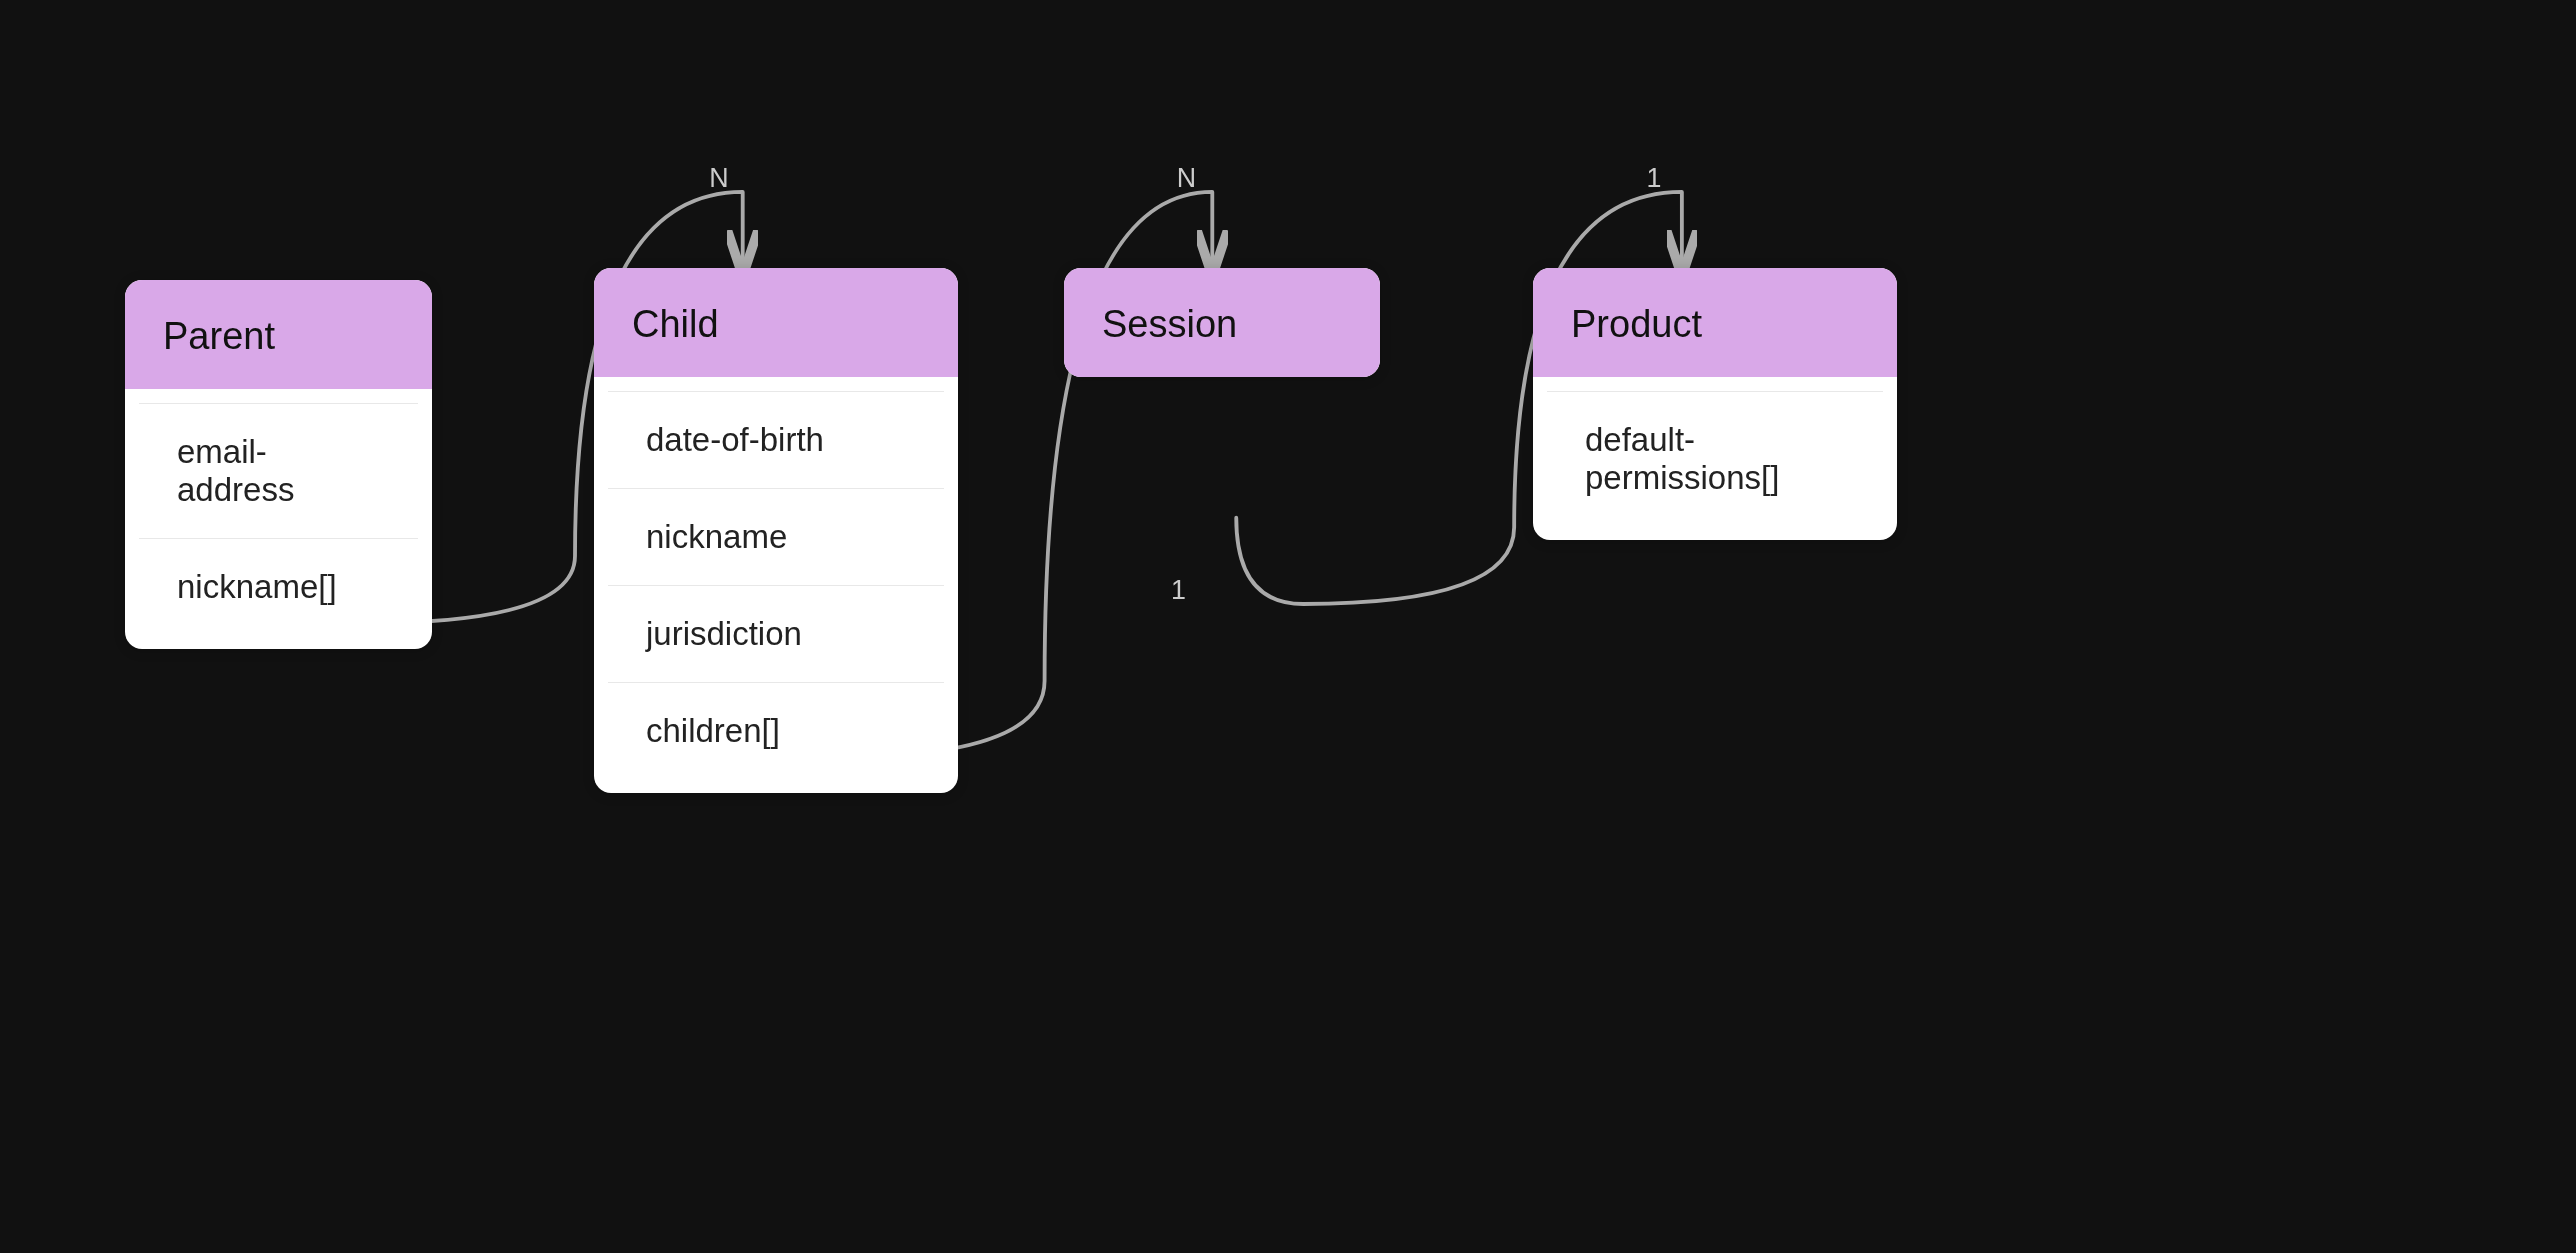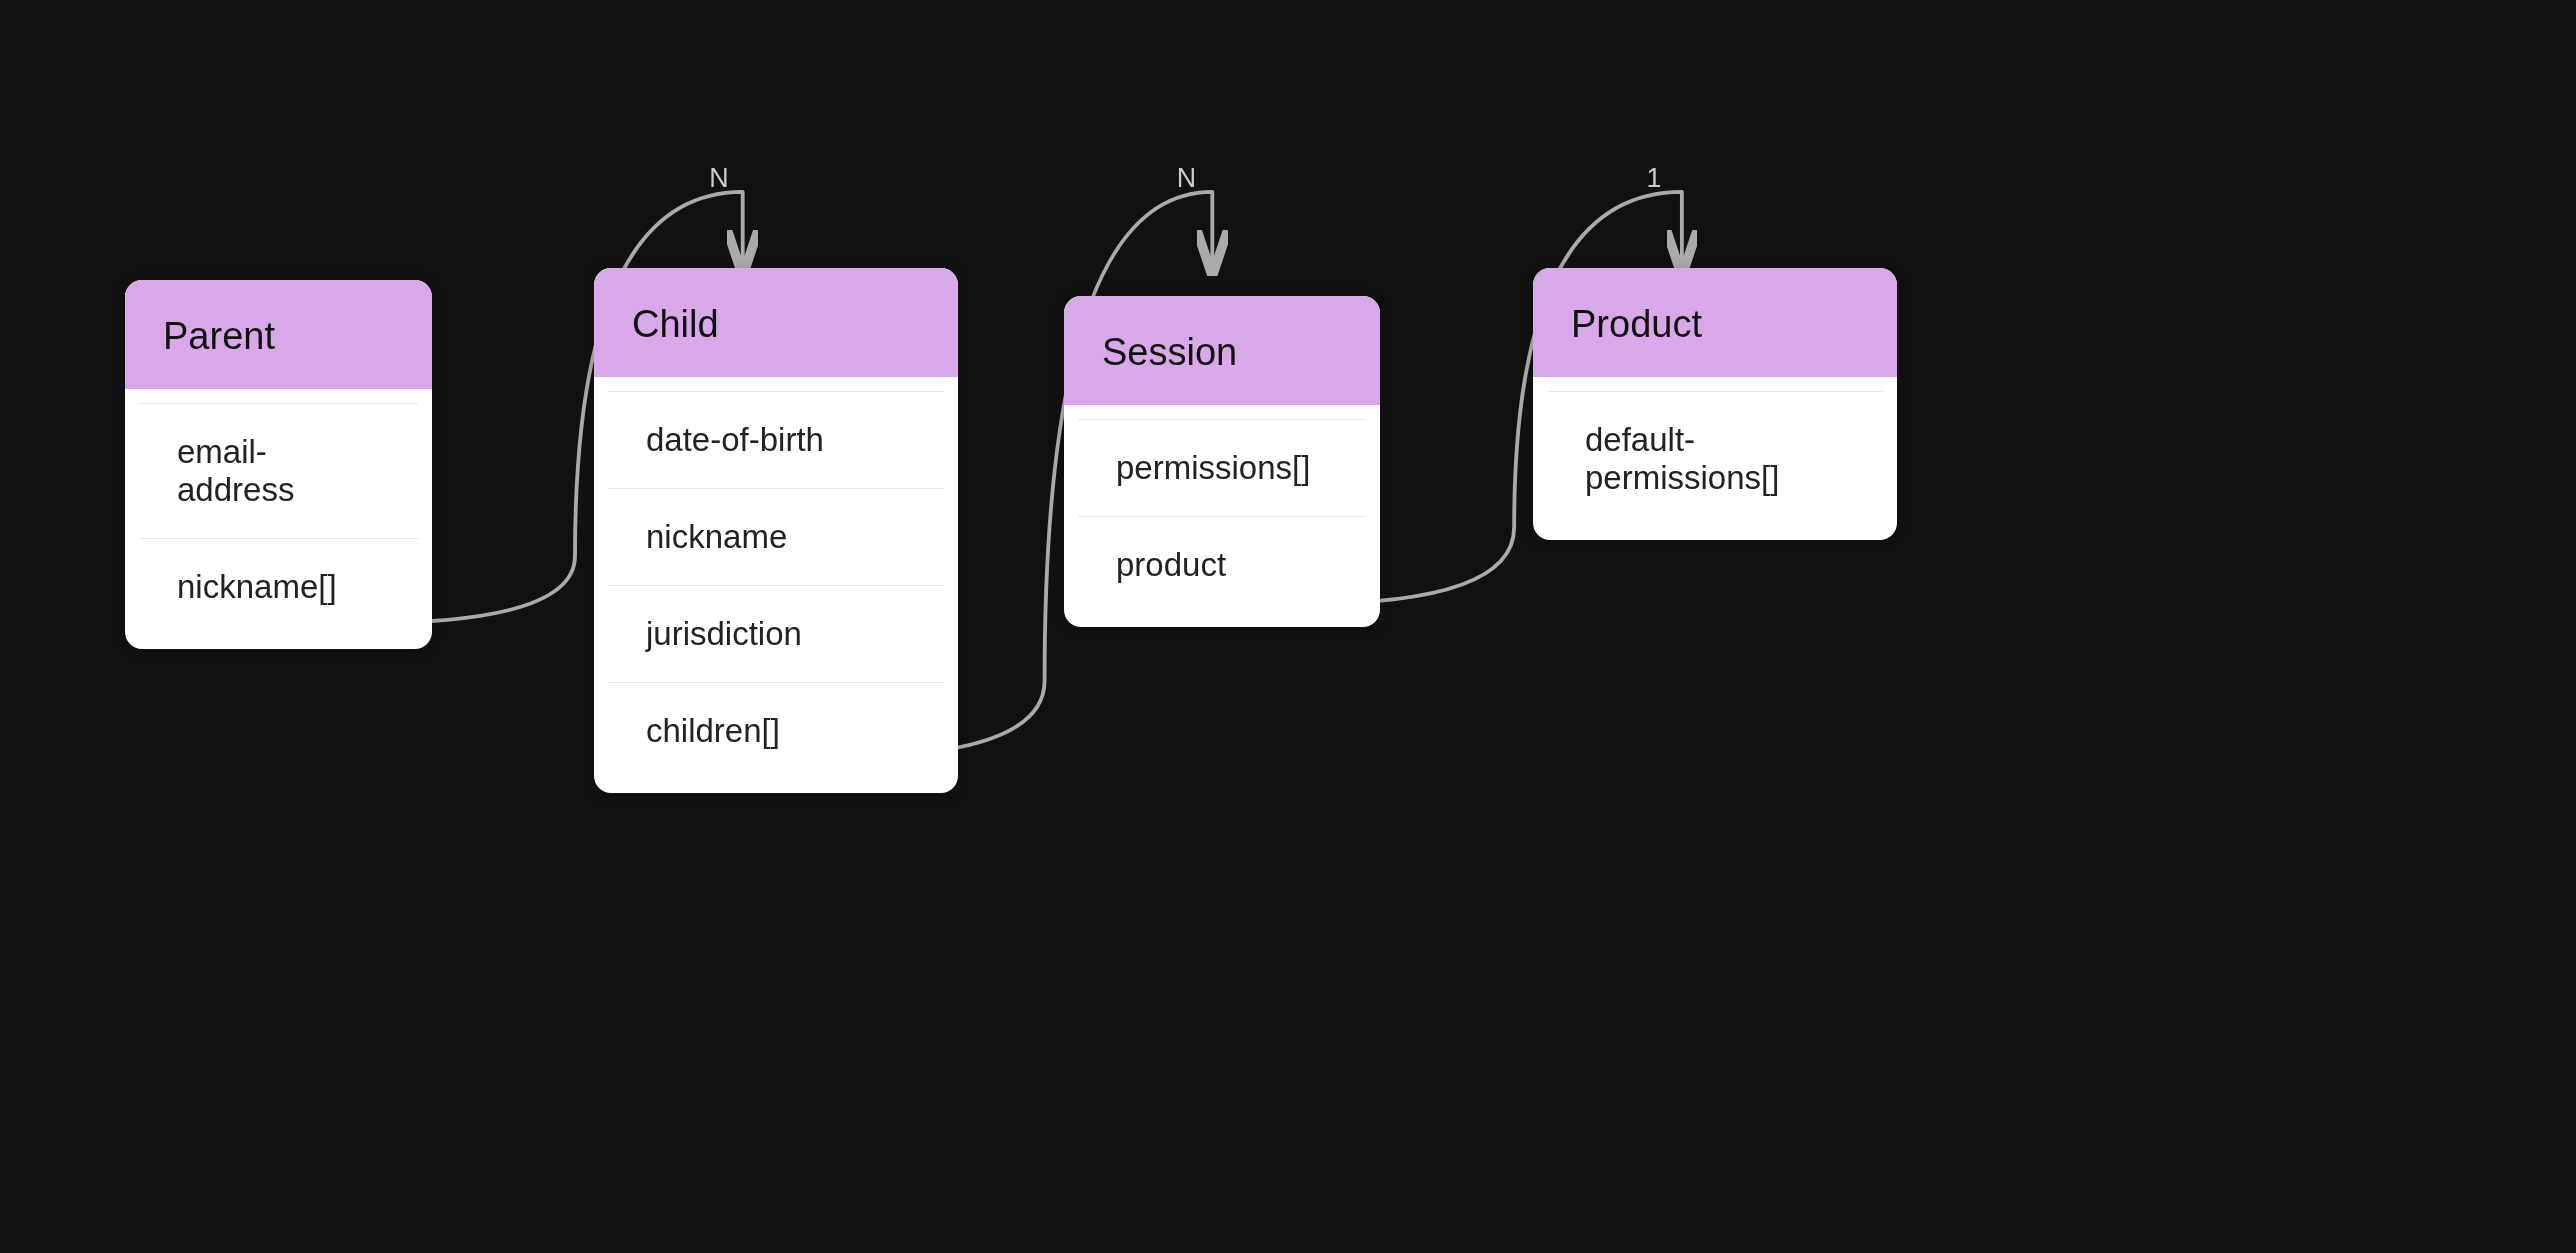--- a/index.html
+++ b/index.html
@@ -125,26 +125,22 @@
   <div class="entity-card" style="left: 594px; top: 268px; width: 364px;">
     <div class="entity-header">Child</div>
     <div class="entity-fields">
       <div class="entity-field">date-of-birth</div>
       <div class="entity-field">nickname</div>
       <div class="entity-field">jurisdiction</div>
       <div class="entity-field">children[]</div>
     </div>
   </div>
 
-  <div class="entity-card" style="left: 1064px; top: 268px; width: 316px; margin-top: 28px;">
+  <div class="entity-card" style="left: 1064px; top: 268px; width: 316px;">
     <div class="entity-header">Session</div>
-    <div class="entity-fields">
-      <div class="entity-field">permissions[]</div>
-      <div class="entity-field">product</div>
-    </div>
   </div>
 
   <div class="entity-card" style="left: 1533px; top: 268px; width: 364px;">
     <div class="entity-header">Product</div>
     <div class="entity-fields">
       <div class="entity-field">default-permissions[]</div>
     </div>
   </div>
 
 </div>

